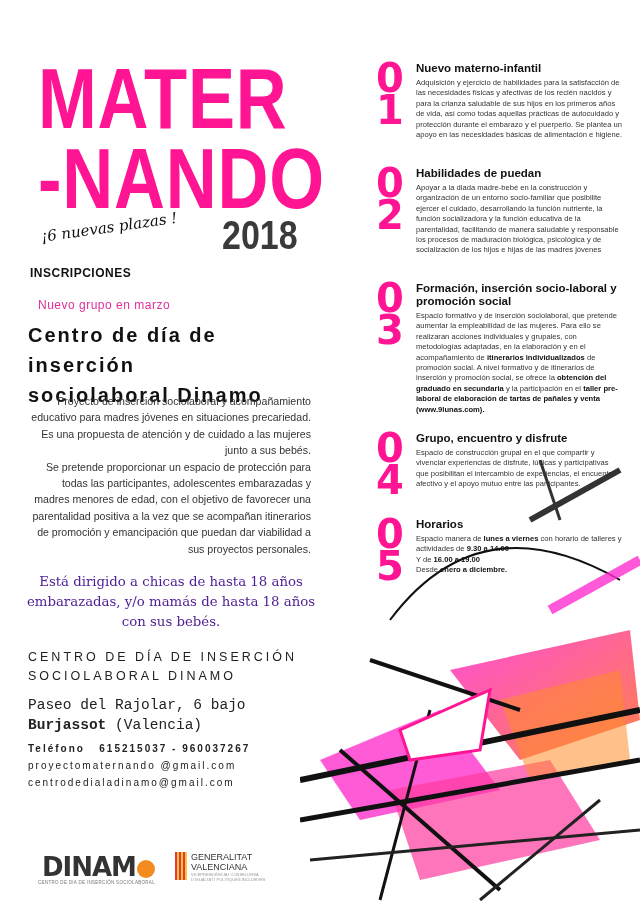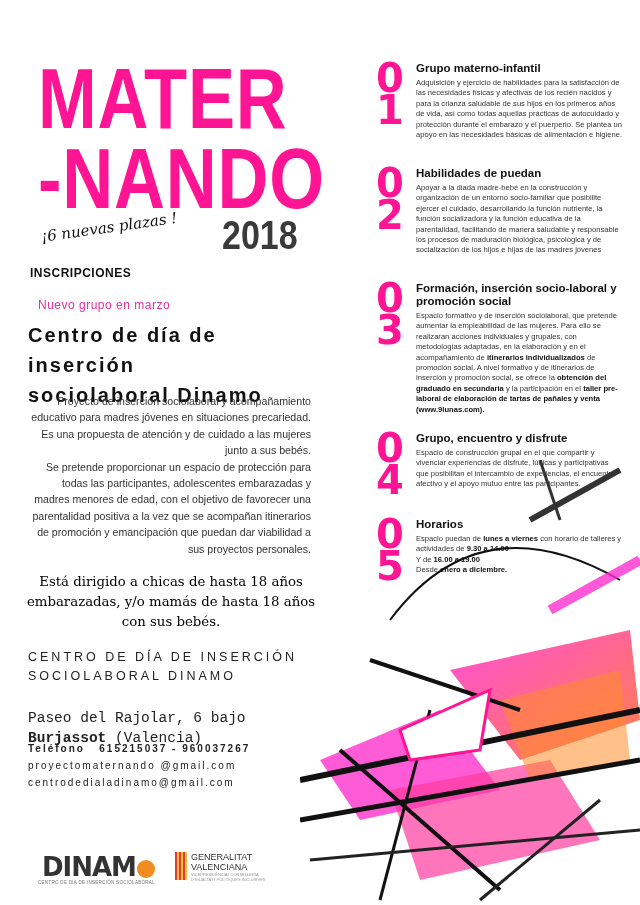--- a/index.html
+++ b/index.html
@@ -18,24 +18,24 @@
 
   .inscr { left:30px; top:266px; font-weight:700; font-size:12px; color:#111; letter-spacing:0.5px; }
   .nuevo { left:38px; top:298px; font-size:12px; color:#e0309a; letter-spacing:0.5px; }
   .centro-title { left:28px; top:320px; font-weight:700; font-size:20px; line-height:30px; color:#111;
                   letter-spacing:2px; width:300px; }
 
   .desc { left:26px; top:393px; width:285px; font-size:10.6px; line-height:16.4px; color:#333; }
   .desc p { margin:0;text-align:right; }
 
   .target { left:26px; top:572px; width:290px; text-align:center; font-family:"DejaVu Serif", serif;
-            font-size:13.3px; line-height:20px; color:#000000; }
+            font-size:13.3px; line-height:20px; color:#4c1d95; }
 
   .addr-head { left:28px; top:648px; font-size:12.5px; line-height:19px; letter-spacing:3px; color:#222; }
-  .addr { left:28px; top:695px; font-family:"Liberation Mono", monospace; font-size:14.5px; line-height:20px; color:#222;margin-top:13px; }
+  .addr { left:28px; top:695px; font-family:"Liberation Mono", monospace; font-size:14.5px; line-height:20px; color:#222; }
   .addr b { font-weight:700; }
   .contact { left:28px; top:740px; font-size:10px; line-height:17px; letter-spacing:2px; color:#222; }
   .contact .tel { font-weight:700; letter-spacing:2px; }
 
   
   .logo-dinamo { left:38px; top:852px;text-align:right; }
   .logo-dinamo .word { font-weight:700; font-size:26px; color:#333; letter-spacing:-1px; font-family:"DejaVu Sans", sans-serif; }
   .logo-dinamo .dot { display:inline-block; width:18px; height:18px; border-radius:50%; background:#f28c1e; vertical-align:-2px; margin-left:1px; }
   .logo-dinamo .sub { font-size:4.5px; color:#777; letter-spacing:0.3px; margin-top:-2px; }
   .logo-gv { left:175px; top:852px; display:flex; gap:4px; align-items:flex-start; }
@@ -135,21 +135,21 @@
   <path d="M180 440 L300 340" stroke="#222" stroke-width="3"></path>
   <path d="M240 0 L260 60" stroke="#333" stroke-width="3"></path>
 </svg>
 
 <div class="item" style="top:62px;">
   <div class="num">
       <div>0</div>
       <div>1</div>
     </div>
   <div class="body">
-    <h3>Grupo materno-infantil</h3>
+    <h3>Nuevo materno-infantil</h3>
     <p>Adquisición y ejercicio de habilidades para la satisfacción de las necesidades físicas y afectivas de los recién nacidos y para la crianza saludable de sus hijos en los primeros años de vida, así como todas aquellas prácticas de autocuidado y protección durante el embarazo y el puerperio. Se plantea un apoyo en las necesidades básicas de alimentación e higiene.</p>
   </div>
 </div>
 
 <div class="item" style="top:167px;">
   <div class="num">
       <div>0</div>
       <div>2</div>
     </div>
   <div class="body">
@@ -180,15 +180,15 @@
   </div>
 </div>
 
 <div class="item" style="top:518px;">
   <div class="num">
       <div>0</div>
       <div>5</div>
     </div>
   <div class="body">
     <h3>Horarios</h3>
-    <p><span>Espacio puedan de </span><b>lunes a viernes</b><span> con horario de talleres y actividades de </span><b>9.30 a 14.00</b><br><span> Y de </span><b>16.00 a 19.00</b><br><span> Desde </span><b>enero a diciembre.</b></p>
+    <p><span>Espacio manera de </span><b>lunes a viernes</b><span> con horario de talleres y actividades de </span><b>9.30 a 14.00</b><br><span> Y de </span><b>16.00 a 19.00</b><br><span> Desde </span><b>enero a diciembre.</b></p>
   </div>
 </div>
 
 </body></html>

